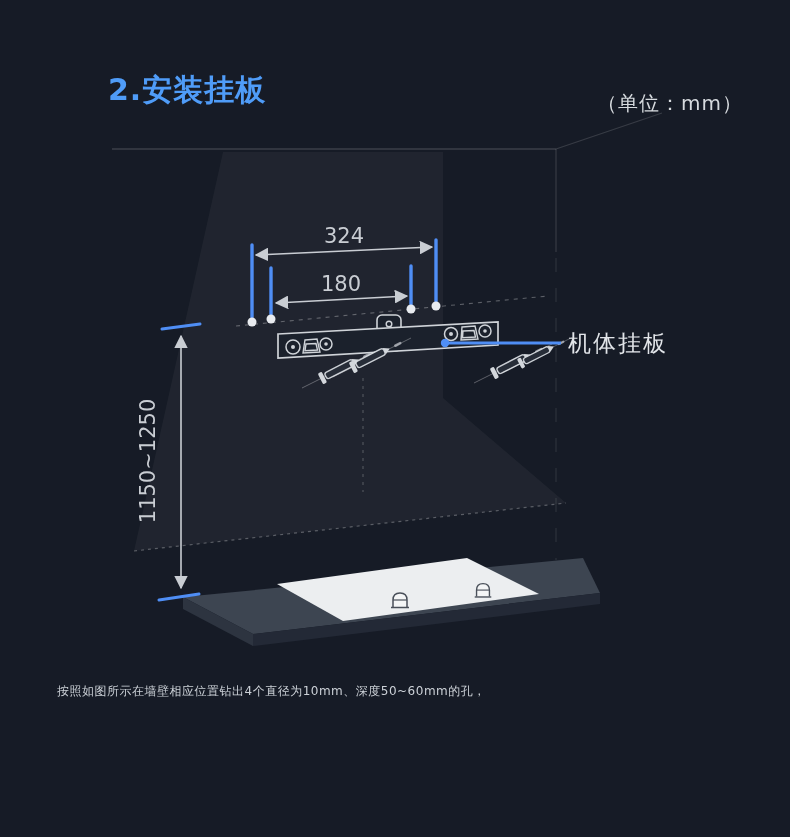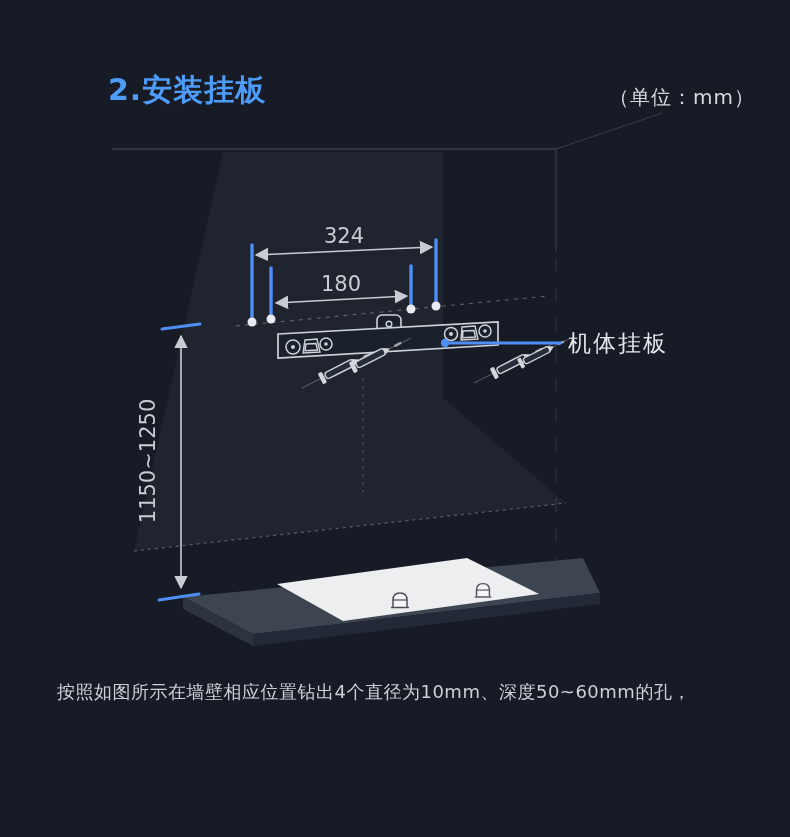--- a/index.html
+++ b/index.html
@@ -10,27 +10,27 @@
     overflow:hidden;
     font-family:"DejaVu Sans","Liberation Sans",sans-serif;
   }
   #title{
     position:absolute;left:62px;top:70px;
     font-size:30px;font-weight:bold;color:#4f9cf8;
     letter-spacing:1px;
     margin-left:46px;
   }
   #unit-note{
-    position:absolute;left:597px;top:84px;
-    font-size:20px;color:#d6dade;letter-spacing:1px;margin-left:12px;
+    position:absolute;left:597px;top:90px;
+    font-size:20px;color:#d6dade;letter-spacing:1px;
   }
   #diagram-svg{position:absolute;left:0;top:0;}
   #instructions{
     position:absolute;left:57px;top:676px;width:700px;
-    font-size:18px;line-height:31px;color:#ccd1d7;
+    font-size:12px;line-height:31px;color:#ccd1d7;
     letter-spacing:0.5px;
   }
   .dim-text{fill:#c9cdd3;font-size:21px;font-family:"DejaVu Sans","Liberation Sans",sans-serif;}
   .label-text{fill:#e2e5e9;font-size:23px;font-family:"DejaVu Sans","Liberation Sans",sans-serif;letter-spacing:2px;}
 </style>
 </head>
 <body>
 
 <div id="page">
 

